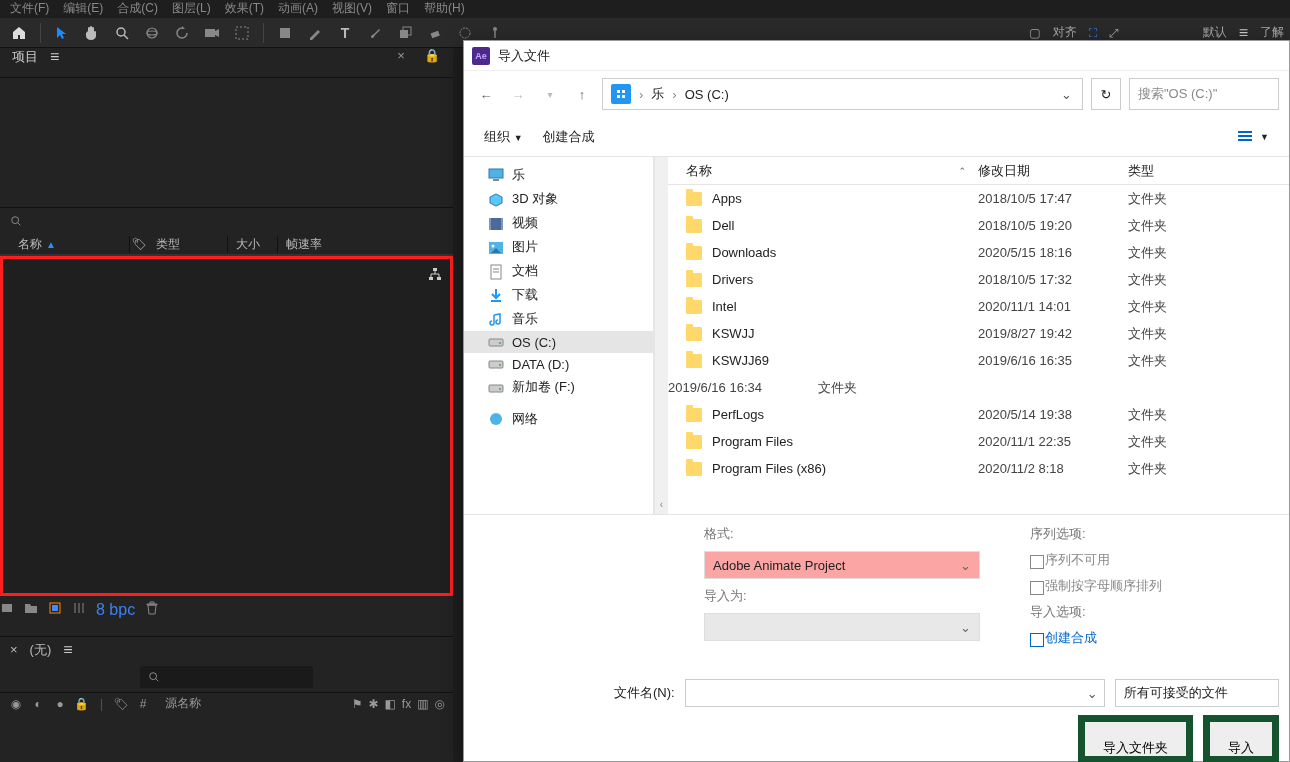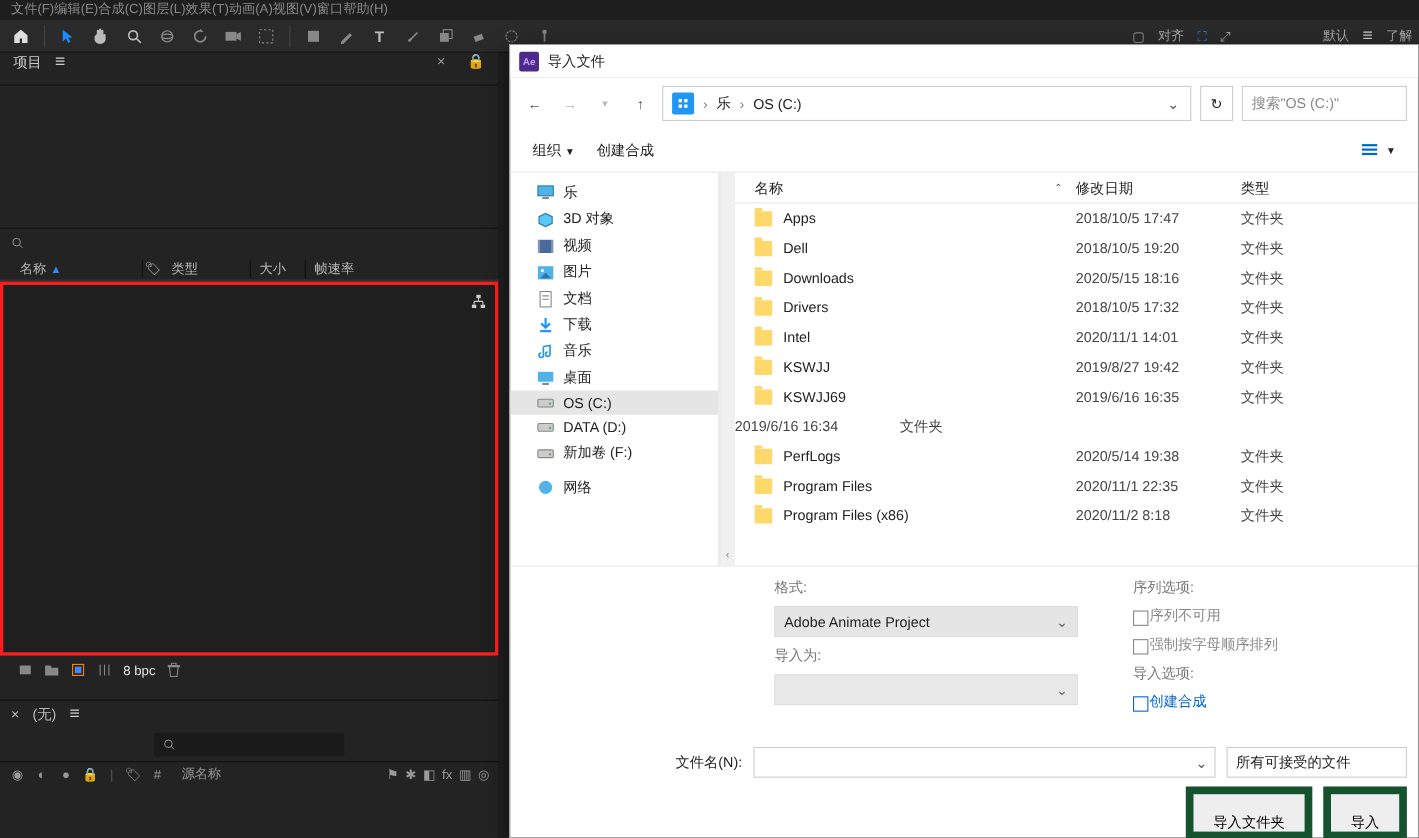--- a/index.html
+++ b/index.html
@@ -1,19 +1,19 @@
 <!DOCTYPE html>
 <html><head>
 <meta charset="utf-8">
 <style>
   * { box-sizing: border-box; margin: 0; padding: 0; font-family: "Microsoft YaHei", "Segoe UI", sans-serif; }
   body { width: 1290px; height: 762px; background: #1e1e1e; overflow: hidden; position: relative; font-size: 13px; color: #ccc; }
   
   
-  .ae-menubar { height: 18px; display: flex; padding: 0 10px; color: #888; font-size: 12px; background:#1e1e1e; align-items:flex-start;}
+  .ae-menubar { height: 18px; display: flex; gap: 14px; padding: 0 10px; color: #888; font-size: 12px; background:#1e1e1e; align-items:flex-start;}
   .ae-menubar span { cursor: default; }
   .ae-toolbar { height: 30px; background: #2a2a2a; display: flex; align-items: center; padding: 0 6px; gap: 4px; border-bottom:1px solid #111;}
   .ae-toolbar .tool { width: 26px; height: 26px; display:flex; align-items:center; justify-content:center; color:#999;}
   .ae-toolbar .tool.active svg path, .ae-toolbar .tool.active svg polygon { fill:#1a8cff; }
   .ae-toolbar .spacer { flex:1; }
   .ae-toolbar .right-group { display:flex; align-items:center; gap:12px; color:#aaa; font-size:12px;}
   
   .ae-body { display:flex; height: calc(100% - 48px); }
   .ae-left { width: 453px; display:flex; flex-direction:column; background:#232323;}
   .project-header { height: 30px; display:flex; padding: 0 12px; gap:12px; font-size:13px; border-bottom:1px solid #111;}
@@ -22,21 +22,21 @@
   .preview-area { height: 130px; background:#232323; border-bottom:1px solid #111;}
   .search-row { height:26px; display:flex; align-items:center; padding:0 10px; background:#232323;}
   .search-row svg{ width:12px; height:12px; fill:#999;}
   .cols-row { height:22px; display:flex; align-items:center; padding:0 10px; gap:0; font-size:12px; color:#bbb; background:#232323; border-bottom:2px solid #333;}
   .cols-row .col { border-right:1px solid #111; padding:0 8px;}
   .cols-row .sort-ind { color:#2b8cff; font-size:10px; margin-left:4px;}
   .cols-row .tag-col { width:18px; text-align:center;}
   .bins-area { flex: 0 0 340px; border: 3px solid #ff1e1e; position:relative; background:#1f1f1f;}
   .flow-icon { position:absolute; top:8px; right:8px; }
   .flow-icon svg { fill:#ccc; }
-  .footer-row { height:28px; display:flex; align-items:center; padding:0 16px; gap:10px; color:#e5e5e5; font-size:12px;}
+  .footer-row { height:28px; display:flex; align-items:center; padding:0 0; gap:10px; color:#3b82f6; font-size:16px;}
   .footer-row svg{ width:14px; height:14px; fill:#888;}
   .comp-header { height:26px; display:flex; align-items:center; padding:0 10px; gap:12px; color:#bbb; font-size:13px; border-top:1px solid #111;}
   .timeline-search { height:30px; display:flex; align-items:center; padding:0 140px;}
   .timeline-search .box{background:#1a1a1a; width:260px; height:22px; border-radius:3px; display:flex; align-items:center; padding:0 8px; gap:6px;}
   .tl-cols { height:22px; display:flex; align-items:center; gap:6px; padding:0 8px; color:#999; font-size:12px; border-top:1px solid #111;}
   .tl-cols .icon-slot{width:16px; text-align:center;}
   .tl-cols .divider{ color:#555; margin:0 4px;}
   .tl-cols .src{ margin-left:8px;}
   .tl-cols .right-icons{ margin-left:auto; display:flex; gap:6px;}
   
@@ -74,21 +74,21 @@
   .file-row .c-name{ flex:0 0 310px; padding-left:18px; display:flex; align-items:center; gap:10px;}
   .file-row .c-date{ flex:0 0 150px; color:#444;}
   .file-row .c-type{ flex:0 0 100px; color:#444;}
   .folder-ico{ width:16px; height:14px; background:#ffd86b; border-radius:1px; position:relative;}
   .folder-ico::before{ content:""; position:absolute; top:-3px; left:0; width:7px; height:3px; background:#ffd86b; border-radius:1px 1px 0 0;}
   .scroll-left-tab{ width:14px; background:#f0f0f0; border-left:1px solid #e5e5e5; display:flex; align-items:flex-end; justify-content:center; color:#888; font-size:10px; padding-bottom:4px;}
   
   .options-row{ flex:1; display:flex; padding:10px 20px 0 240px; font-size:13px; gap:50px;}
   .opt-col{ display:flex; flex-direction:column; gap:8px; width:300px;}
   .opt-label{ color:#777;}
-  .dropdown{ height:28px; background:#e5e5e5; border:1px solid #ddd; display:flex; align-items:center; padding:0 8px; font-size:13px; position:relative;}
+  .dropdown{ height:28px; background:#fca5a5; border:1px solid #ddd; display:flex; align-items:center; padding:0 8px; font-size:13px; position:relative;}
   .dropdown .caret{ margin-left:auto; color:#666;}
   .check-row{ display:flex; align-items:flex-end; gap:1px; color:#888;}
   .check-row.enabled{ color:#0066cc;}
   .check-box{ width:14px; height:14px; border:1px solid #888; background:#fff;}
   
   .filename-row{ height:44px; display:flex; align-items:center; padding:0 10px; gap:10px; font-size:13px;}
   .filename-row .lbl{ margin-left:140px;}
   .filename-input{ flex:0 0 420px; height:28px; border:1px solid #ccc; position:relative;}
   .filename-input .caret{ position:absolute; right:6px; top:6px; color:#555;}
   .filter-dd{ flex:1; height:28px; border:1px solid #ccc; display:flex; align-items:center; padding:0 8px;}
@@ -406,29 +406,20 @@
           </div>
           <div class="tree-item lvl1">
             <span class="ico">
               <svg width="14" height="16">
                 <path d="M5 3v8a2 2 0 11-2-2" fill="none" stroke="#2196f3" stroke-width="1.5"></path>
                 <path d="M5 3l6-1v8a2 2 0 11-2-2" fill="none" stroke="#2196f3" stroke-width="1.5"></path>
               </svg>
             </span>
             <span>音乐</span>
           </div>
-          <div class="tree-item lvl1">
-            <span class="ico">
-              <svg width="16" height="14">
-                <rect x="1" y="1" width="14" height="9" fill="#4fb3e8"></rect>
-                <rect x="5" y="11" width="6" height="2" fill="#888"></rect>
-              </svg>
-            </span>
-            <span>桌面</span>
-          </div>
           <div class="tree-item lvl1 selected">
             <span class="ico">
               <svg width="16" height="12">
                 <rect x="1" y="3" width="14" height="7" rx="1" fill="#ccc" stroke="#888"></rect>
                 <circle cx="12" cy="7" r="1" fill="#4a4"></circle>
               </svg>
             </span>
             <span>OS (C:)</span>
           </div>
           <div class="tree-item lvl1">

